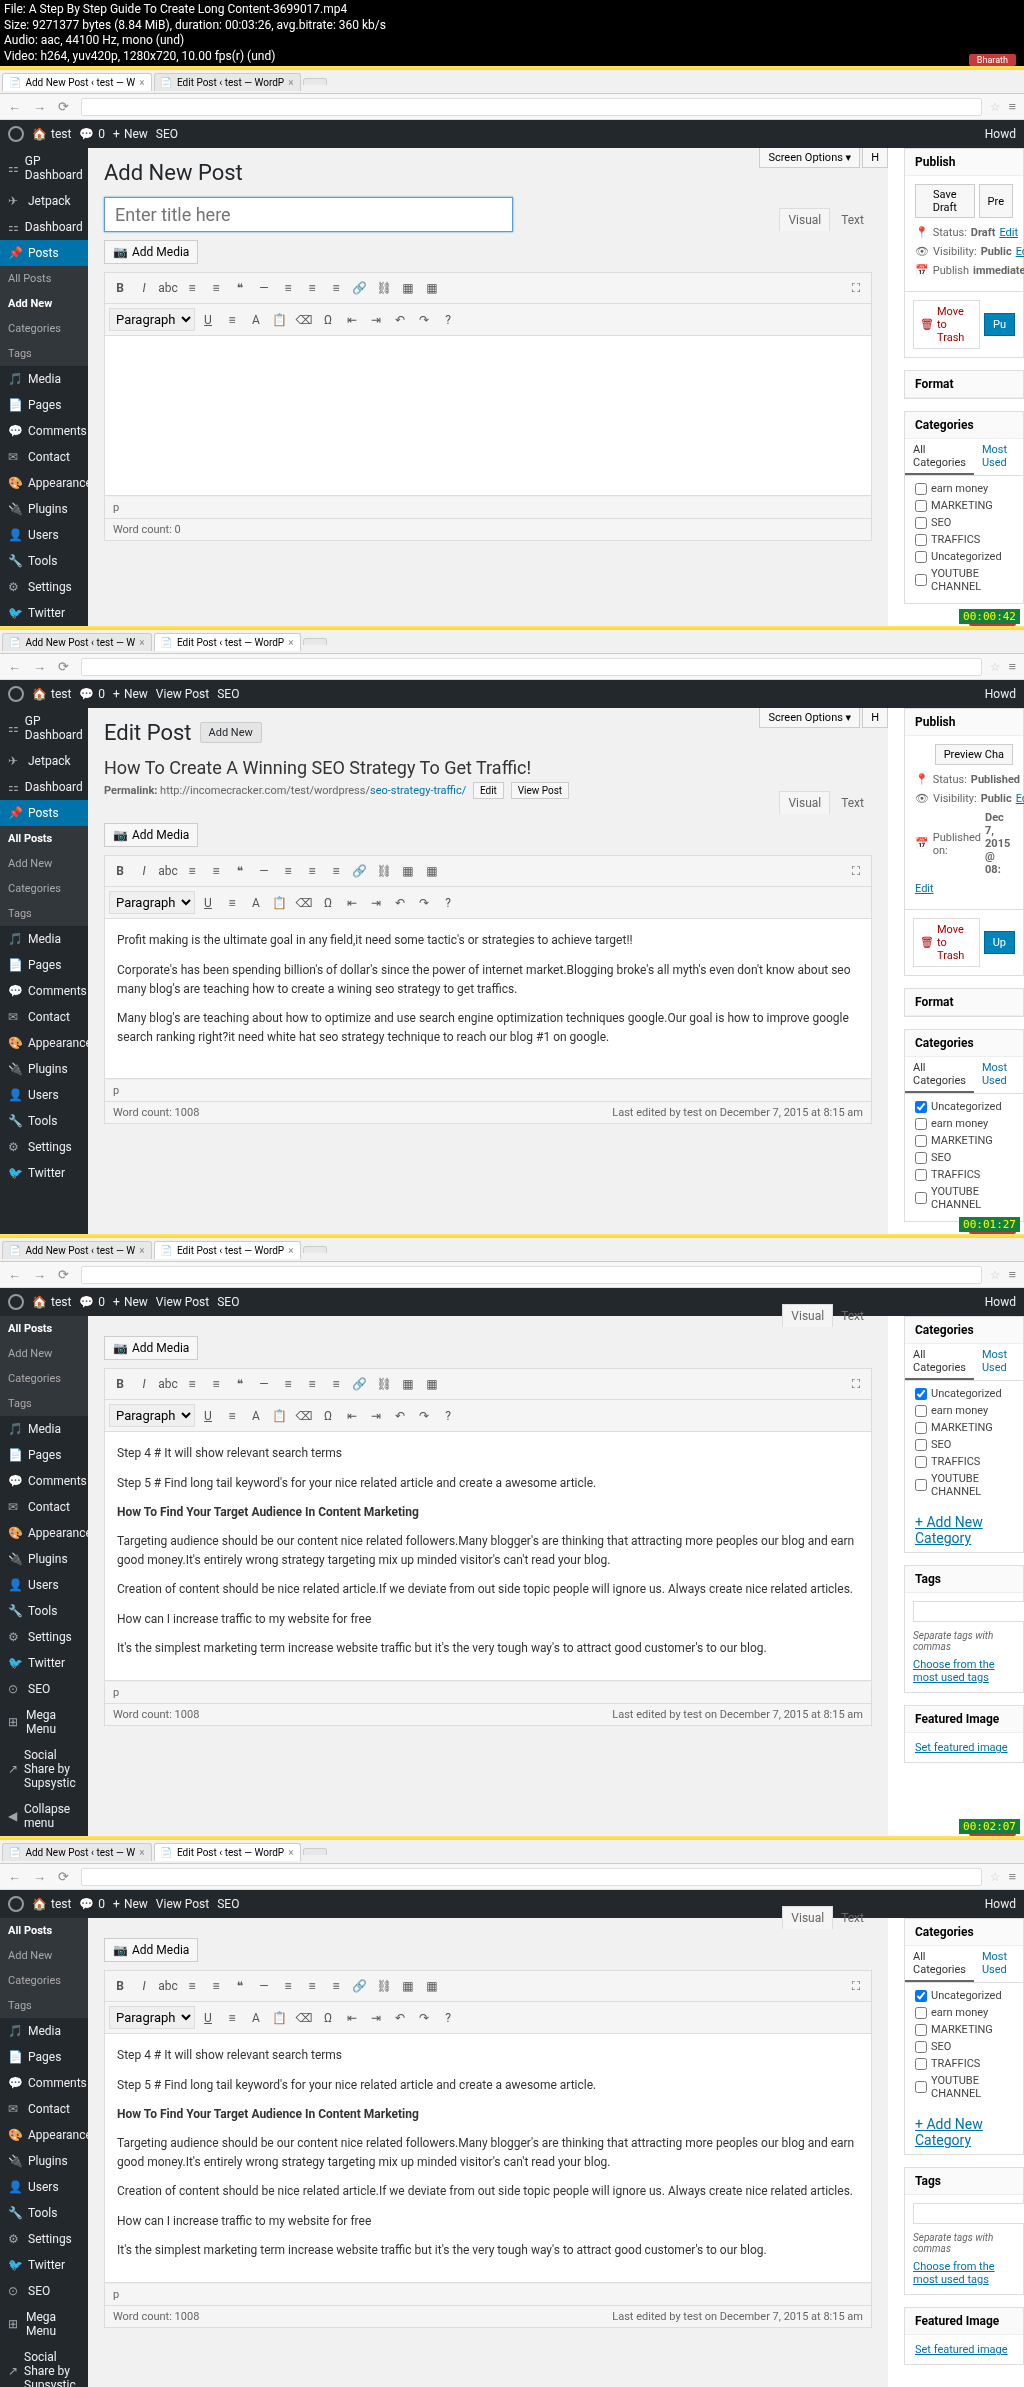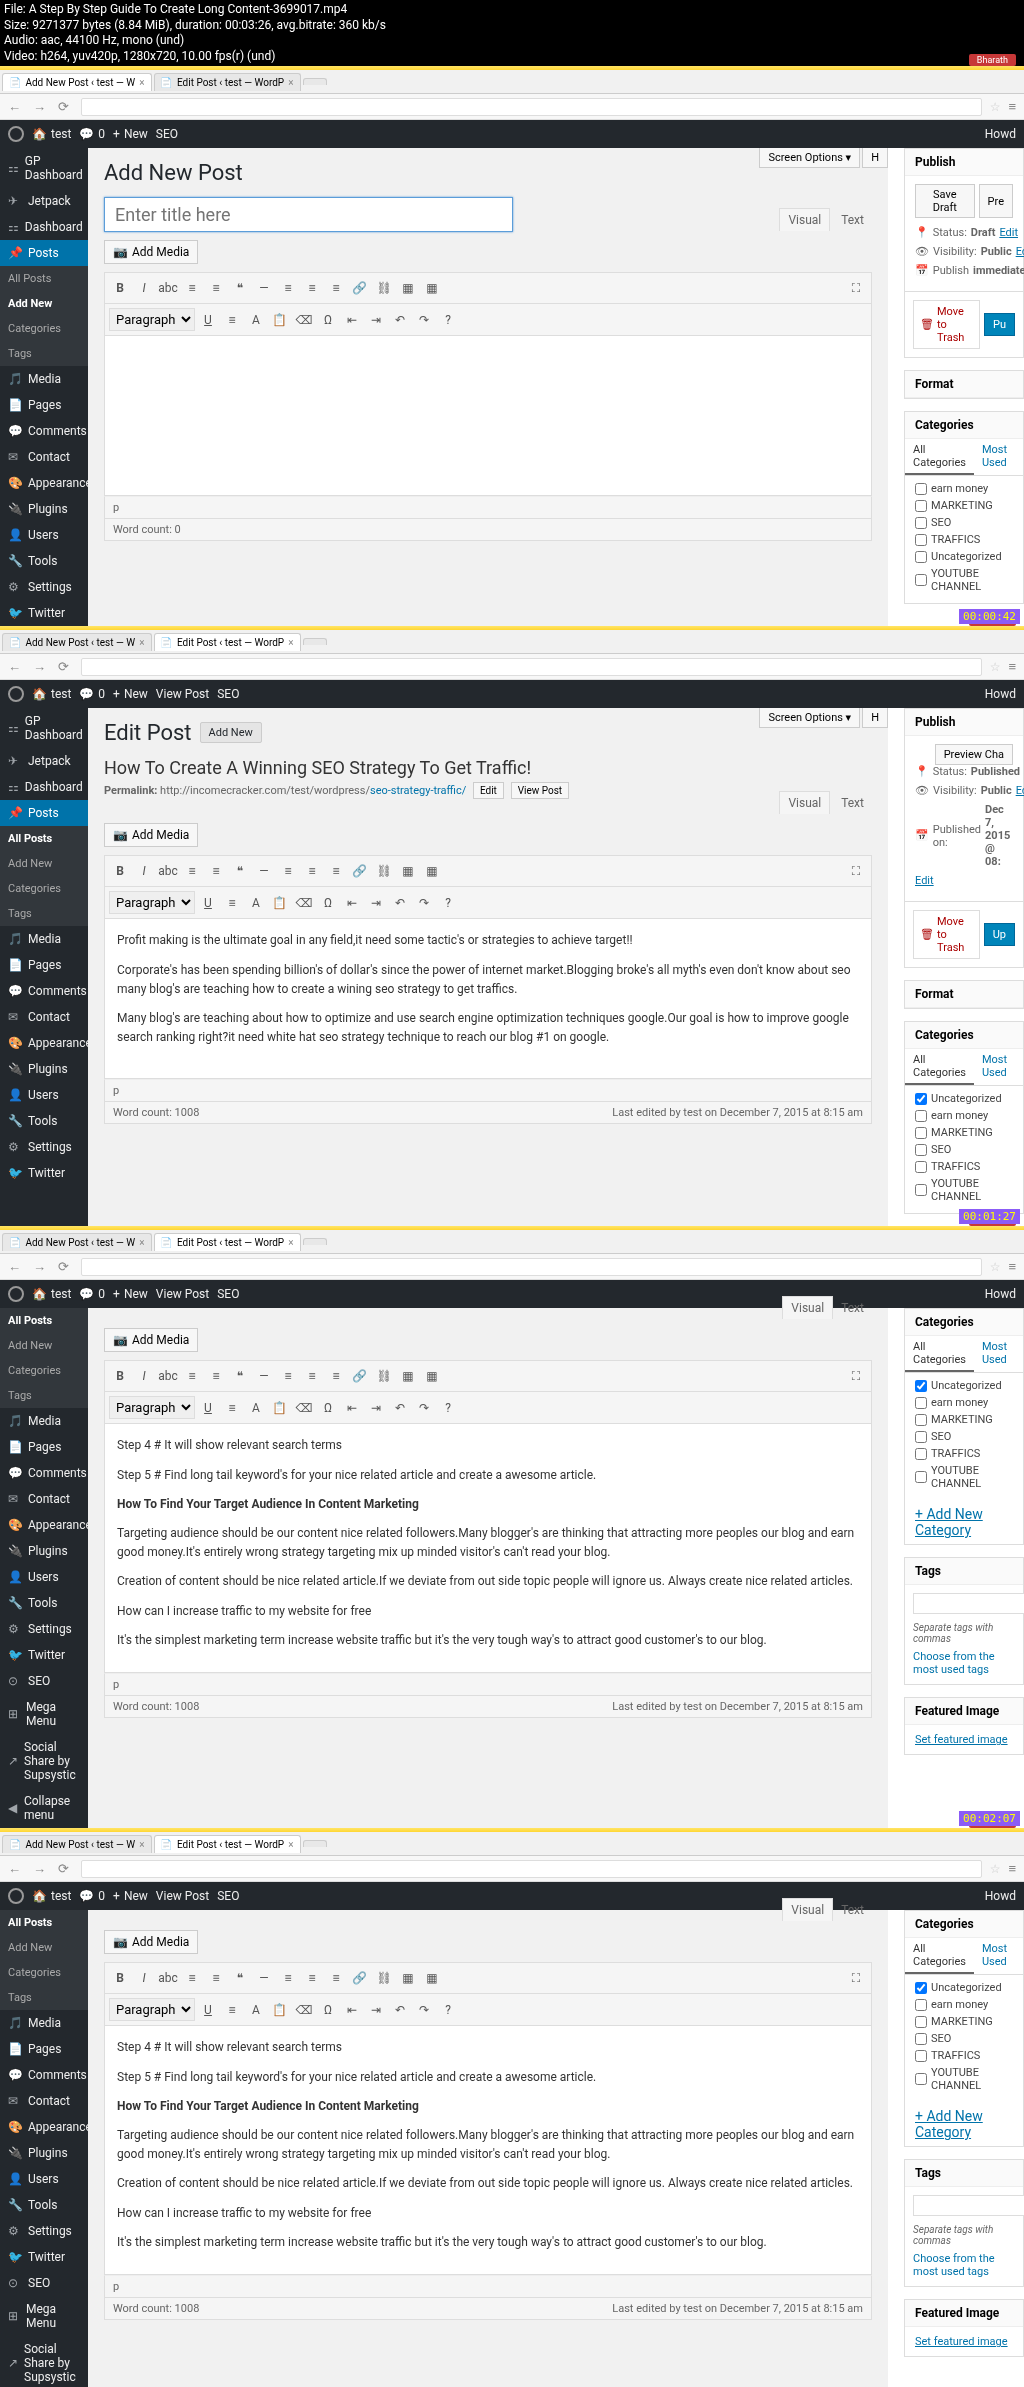--- a/index.html
+++ b/index.html
@@ -63,23 +63,23 @@
 .cattabs{display:flex;border-bottom:1px solid #ddd;font-size:11px}
 .cattab{padding:4px 8px;color:#0073aa}
 .cattab.active{color:#333;border-bottom:2px solid #666}
 .catlist{padding:6px 10px;font-size:11px}
 .catlist label{display:flex;align-items:center;gap:4px;margin-bottom:4px;color:#444}
 .catlist input{width:12px;height:12px}
 .addcat{color:#0073aa;text-decoration:underline;font-size:14px;padding:6px 10px;display:block}
 .taginput{display:flex;padding:8px;gap:4px}
 .taginput input{flex:1;border:1px solid #ddd;padding:3px;font-size:11px}
 .taghint{font-size:10px;color:#666;font-style:italic;padding:0 8px 6px}
-.taglink{color:#0073aa;font-size:11px;padding:0 8px 8px;display:block}
+.taglink{color:#0073aa;text-decoration:underline;font-size:11px;padding:0 8px 8px;display:block}
 .layout{display:flex}
-.timestamp{position:absolute;right:4px;bottom:2px;background:#8b5cf6;color:#ff0;font-size:11px;padding:1px 4px;font-family:monospace;z-index:10}
+.timestamp{position:absolute;right:4px;bottom:2px;background:#15803d;color:#ff0;font-size:11px;padding:1px 4px;font-family:monospace;z-index:10}
 </style>
 </head>
 <body>
 
 <div class="meta">
   <div>File: A Step By Step Guide To Create Long Content-3699017.mp4</div>
   <div>Size: 9271377 bytes (8.84 MiB), duration: 00:03:26, avg.bitrate: 360 kb/s</div>
   <div>Audio: aac, 44100 Hz, mono (und)</div>
   <div>Video: h264, yuv420p, 1280x720, 10.00 fps(r) (und)</div>
 </div>
@@ -475,21 +475,21 @@
           </div>
     <div class="statusbar" style="border-top:none">
       <span>Word count: 1008</span>
       <span>Last edited by test on December 7, 2015 at 8:15 am</span>
     </div>
   </div>
   <div class="rside">
     <div class="box">
       <h3>Publish</h3>
       <div class="body">
-        <div style="text-align:right;"><button class="sobtn" style="border:1px solid #ccc">Preview Cha</button></div>
+        <div style="text-align:right;margin-bottom:8px"><button class="sobtn" style="border:1px solid #ccc">Preview Cha</button></div>
         <div class="row">
                 <span>📍</span>
                 <span class="lbl">Status:</span> 
                 <b>Published</b> 
               </div>
         <div class="row">
                 <span>👁</span>
                 <span class="lbl">Visibility:</span> 
                 <b>Public</b> 
                 <a>Edit</a>

